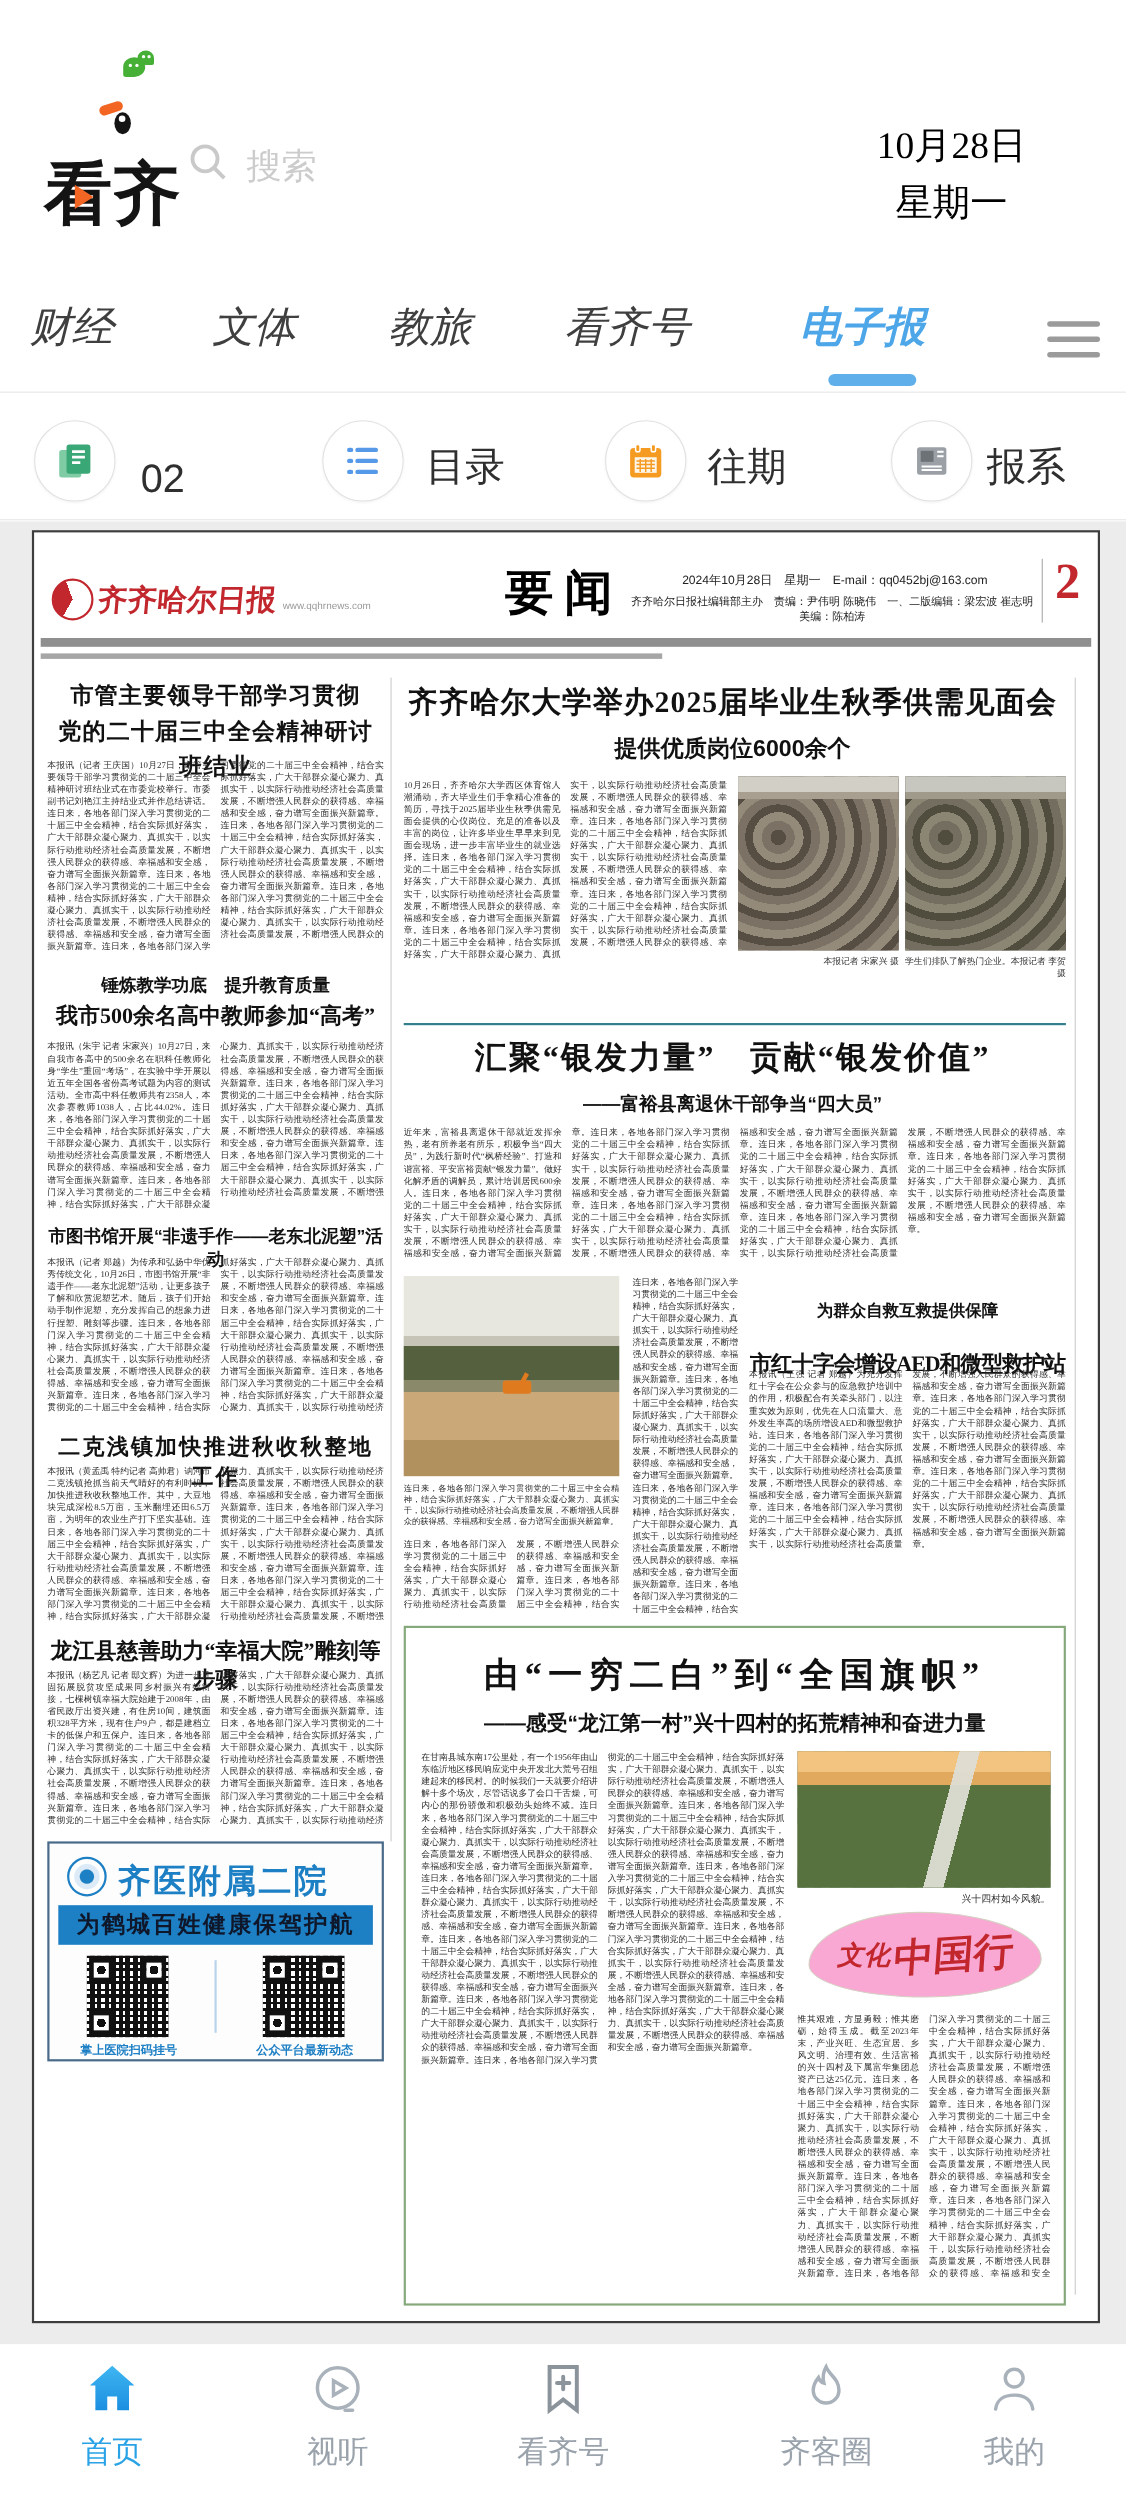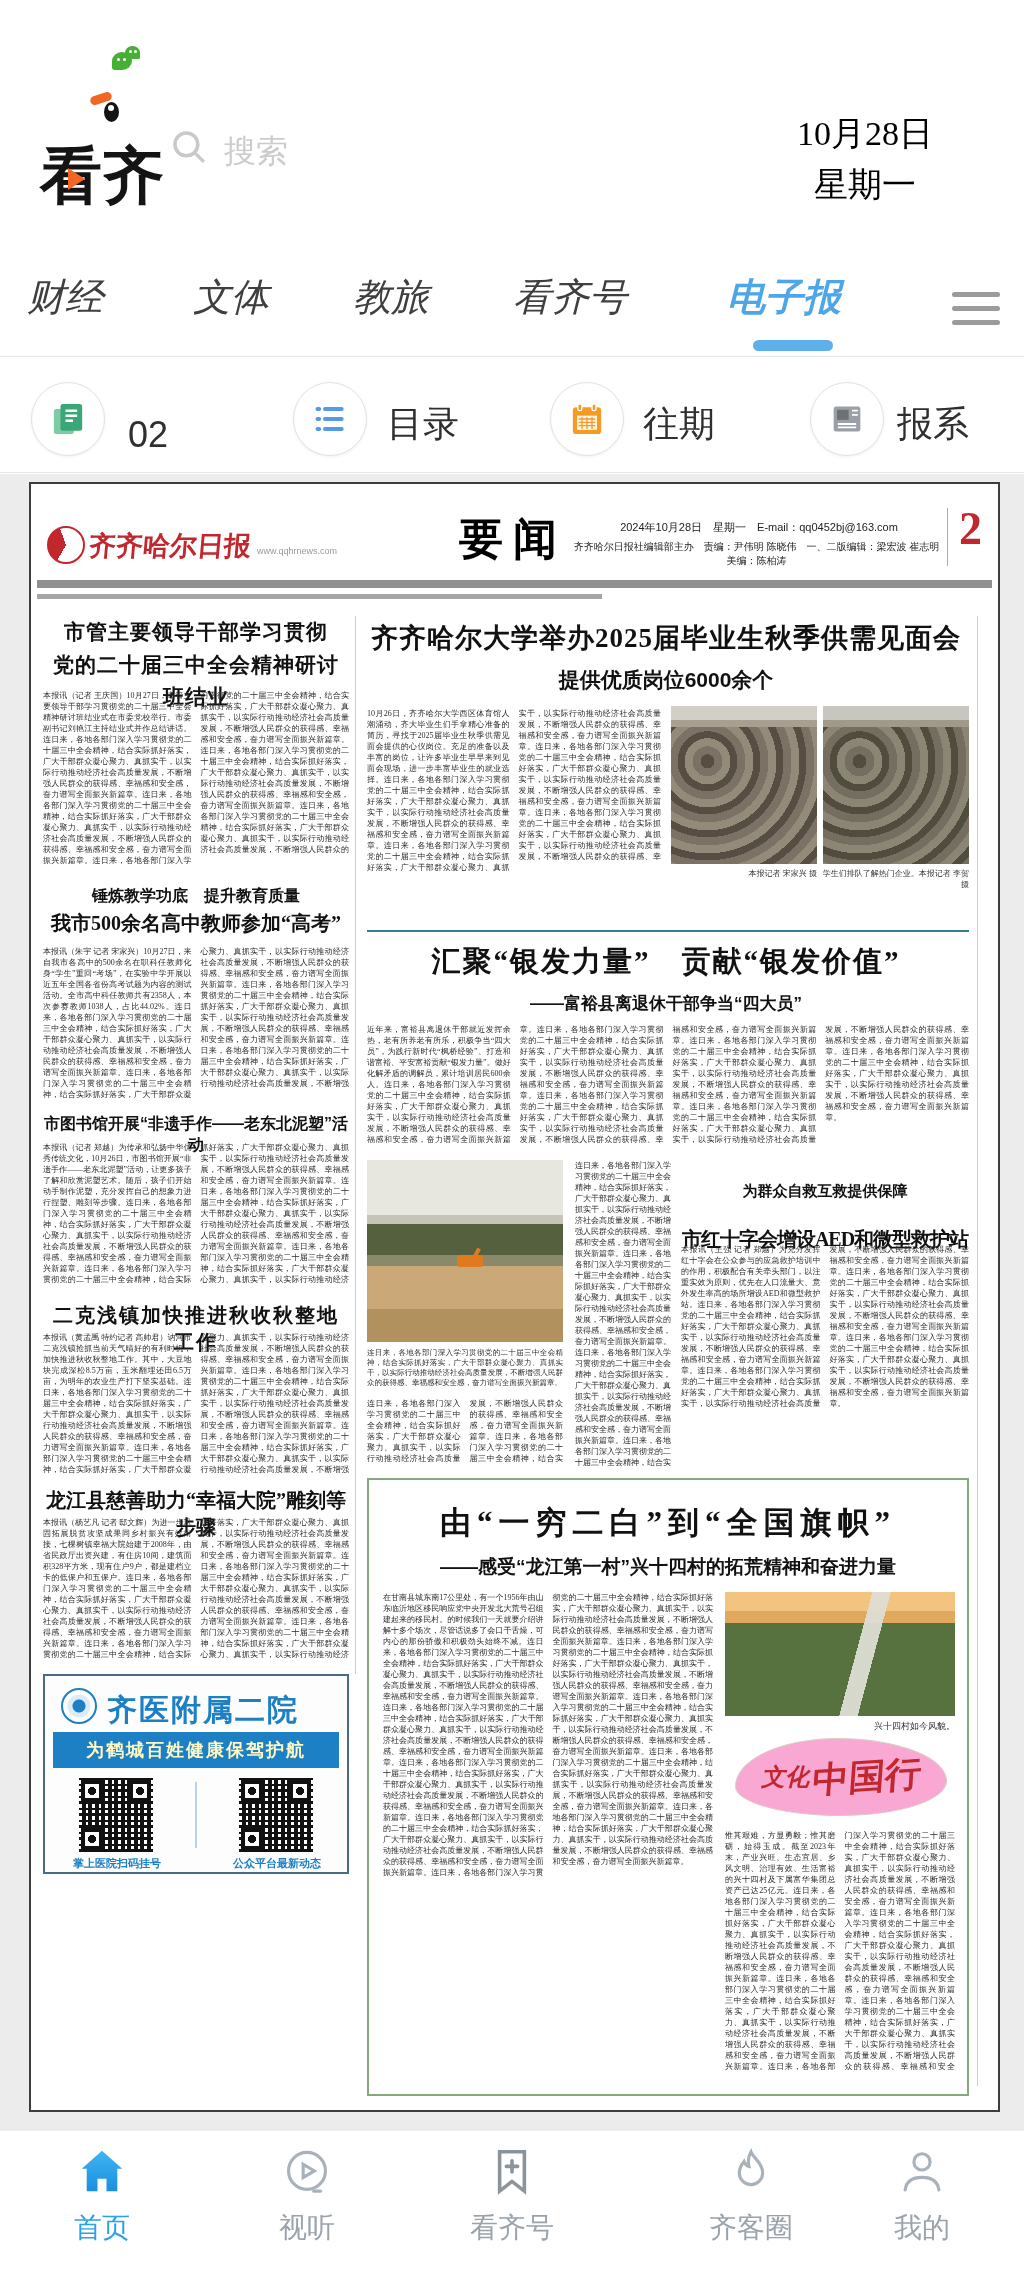--- a/index.html
+++ b/index.html
@@ -64,21 +64,21 @@
   .aerial{background:
       linear-gradient(105deg,rgba(0,0,0,0) 0 56%,rgba(222,222,212,.95) 56% 63%,rgba(0,0,0,0) 63%),
       linear-gradient(180deg,#f2c480 0 15%,#e0a95e 15% 25%,#57713f 25%),
       repeating-radial-gradient(circle at 30% 70%,#3f5a30 0 6px,#5c7a45 6px 12px);}
 
   .greenbox{border:2px solid #86a97c;box-sizing:border-box;background:#fff;}
   .tealrule{background:#337f8d;}
 
   .adbox{border:2px solid #4a6a8a;box-sizing:border-box;background:#fdfdfd;}
   .ad-name{font-size:30px;font-weight:900;color:#1d7fc4;letter-spacing:2px;}
-  .ad-bar{background:#1d7fc4;color:#fef9c3;font-size:18px;font-weight:900;letter-spacing:2px;text-align:center;}
+  .ad-bar{background:#1d7fc4;color:#0f172a;font-size:21px;font-weight:900;letter-spacing:2px;text-align:center;}
   .ad-logo{width:36px;height:36px;border-radius:50%;border:2px solid #1d7fc4;box-sizing:border-box;
            background:radial-gradient(circle at 50% 50%,#1d7fc4 0 6px,#dcebf7 7px 11px,#fff 12px);}
   .qr{position:absolute;width:74px;height:74px;background:
       repeating-linear-gradient(0deg,#111 0 3px,rgba(0,0,0,0) 3px 6px,#111 6px 8px,rgba(0,0,0,0) 8px 12px),
       repeating-linear-gradient(90deg,#fff 0 3px,#111 3px 7px,#fff 7px 9px,#111 9px 13px);}
   .qr::before,.qr::after,.qr b{content:"";position:absolute;width:14px;height:14px;border:4px solid #111;background:radial-gradient(#111 0 4px,#fff 4px);}
   .qr::before{left:2px;top:2px;}
   .qr::after{right:2px;top:2px;}
   .qr b{left:2px;bottom:2px;display:block;}
   .qr-cap{font-size:11px;font-weight:900;color:#1d7fc4;text-align:center;}

